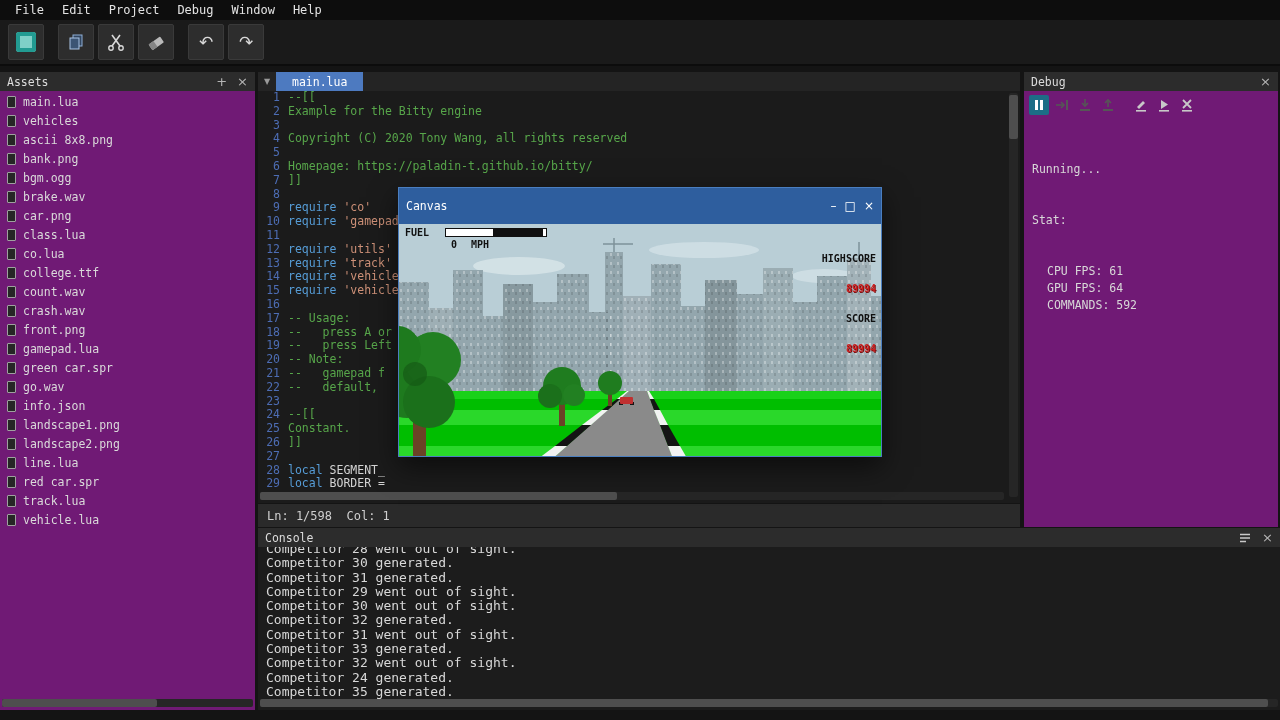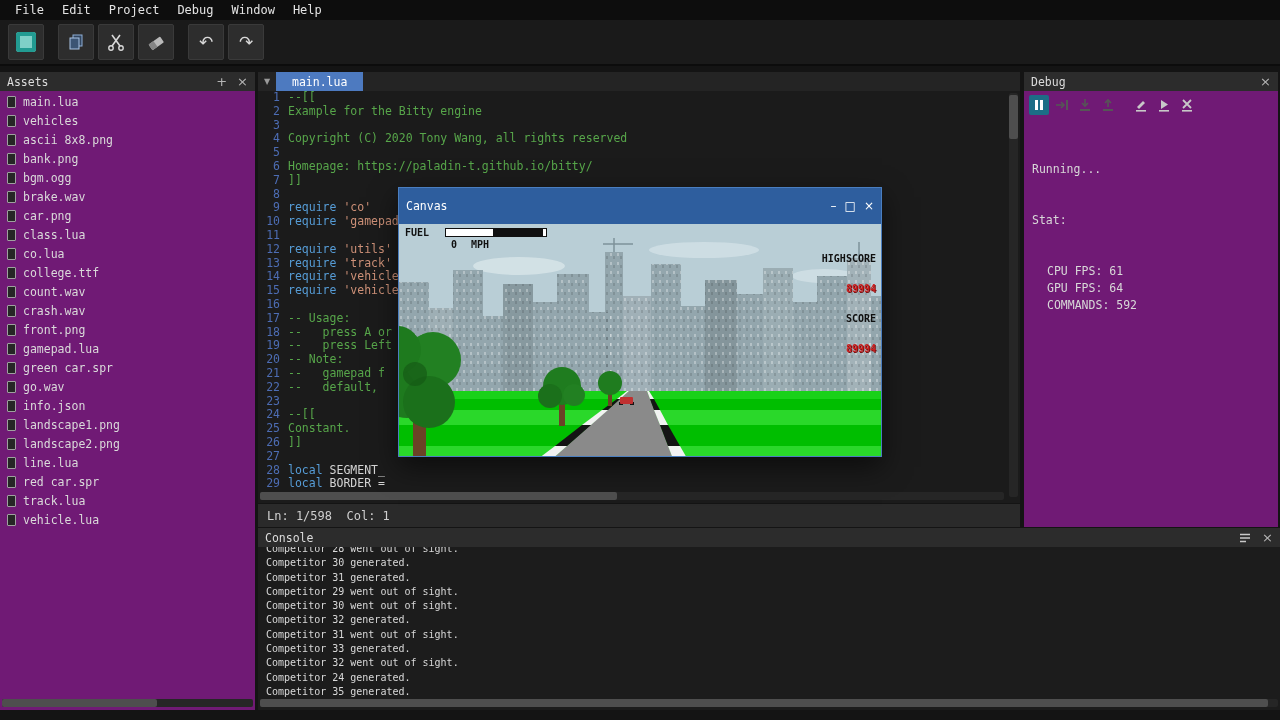--- a/index.html
+++ b/index.html
@@ -45,21 +45,21 @@
   .dtoolbar{display:flex;align-items:center;gap:3px;padding:4px 5px;height:28px}
   .dbtn{width:20px;height:20px;display:flex;align-items:center;justify-content:center;border-radius:2px}
   .dbtn.pause{background:#1c6d86}
   .dbtn.gap{margin-left:10px}
   .debug-text{padding:8px 8px 0 8px;font-size:11.5px;line-height:17px;color:#d8d8d8;white-space:pre}
   .debug-stats{padding-left:15px}
   
   .console-panel{left:258px;top:528px;width:1022px;height:182px;background:#1c1c1c}
   .console-clip{position:absolute;top:19px;left:0;right:0;height:153px;overflow:hidden}
   .console-lines{margin-top:-5px;padding-left:8px}
-  .console-line{font-size:10px;line-height:14.3px;white-space:pre;color:#d8d8d8}
+  .console-line{font-size:13px;line-height:14.3px;white-space:pre;color:#d8d8d8}
   .console-hscroll{left:2px;right:2px;bottom:3px}
   .console-hscroll .thumb{width:99%}
   .hdr-icon{display:flex;align-items:center}
   
   .canvas-window{position:absolute;left:398px;top:187px;width:484px;border:1px solid #4a7ec0;box-shadow:0 10px 26px rgba(0,0,0,.55);background:#2e5e9e}
   .canvas-titlebar{height:36px;background:#2e5e9e;display:flex;align-items:center;padding:0 7px;color:#fff;font-size:11.5px}
   .win-btns{margin-left:auto;display:flex;gap:8px;font-family:"DejaVu Sans",sans-serif;font-size:12px;color:#fff}
   .canvas-content{position:relative;width:482px;height:232px;background:#b9ced6;overflow:hidden}
   .canvas-content svg{position:absolute;left:0;top:0}
   .hud{position:absolute;font-family:"DejaVu Sans Mono",monospace;font-weight:bold;font-size:10px;color:#101010;line-height:10px;white-space:pre}

